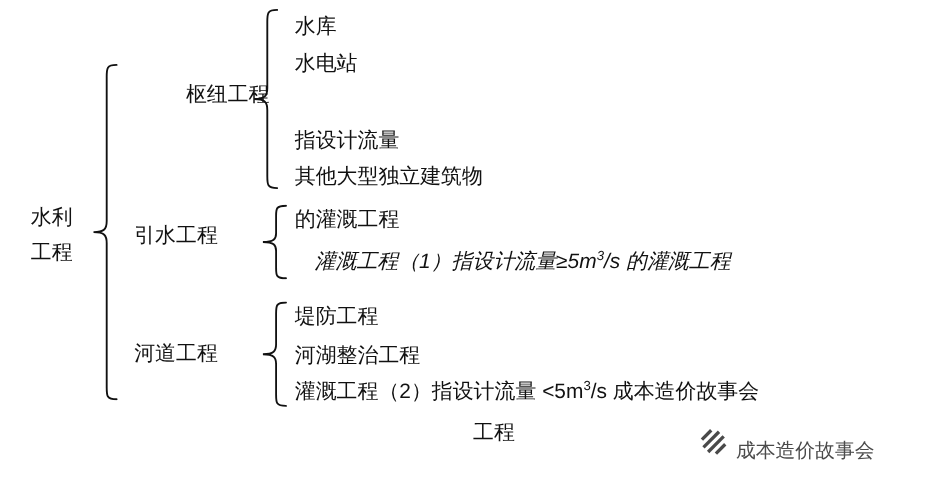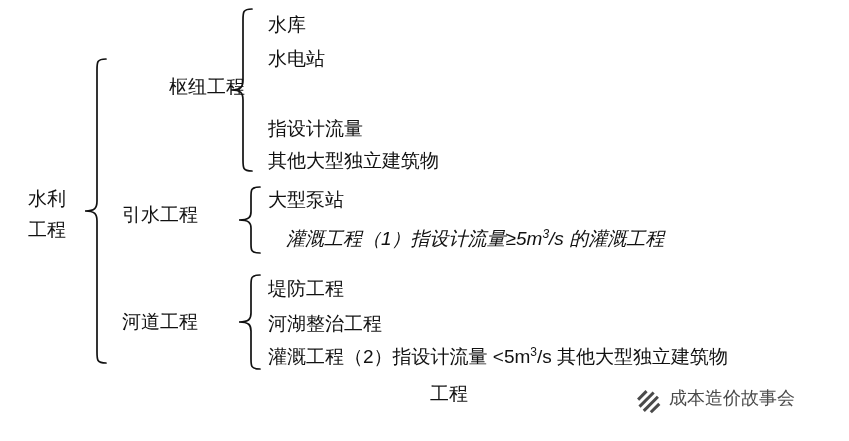--- a/index.html
+++ b/index.html
@@ -27,21 +27,21 @@
     vertical-align: super;
     font-weight: 500;
   }
   .root-label { left: 28px; top: 188px; }
   .root-label .root-line { display: block; margin-bottom: 9px; text-align: center; }
   .watermark {
     position: absolute;
     left: 633px;
     top: 386px;
     display: flex;
-    align-items: flex-start;
+    align-items: flex-end;
     gap: 6px;
     color: #4a4a4a;
   }
   .watermark-text {
     font-size: 18px;
     font-weight: 500;
     white-space: nowrap;
   }
 </style>
 </head>
@@ -80,29 +80,29 @@
     <svg width="26" height="96" viewBox="0 0 26 96">
       <path d="M 22 1 C 13 1, 13 4, 13 11 L 13 39 C 13 45, 11 48, 1 48 C 11 48, 13 51, 13 57 L 13 85 C 13 92, 13 95, 22 95" fill="none" stroke="#111111" stroke-width="1.7" stroke-linecap="round"></path>
     </svg>
   </div>
 
   <div class="txt" style="left:268px; top:14px;">水库</div>
   <div class="txt" style="left:268px; top:48px;">水电站</div>
   <div class="txt" style="left:268px; top:118px;">指设计流量</div>
   <div class="txt" style="left:268px; top:150px;">其他大型独立建筑物</div>
 
-  <div class="txt" style="left:268px; top:189px;">大型泵站</div>
+  <div class="txt" style="left:268px; top:189px;">的灌溉工程</div>
   <div class="txt" style="left:286px; top:228px;font-style:italic;">
     <span>灌溉工程（1）指设计流量≥5m</span><sup class="flow-sup">3</sup><span>/s 的灌溉工程</span>
   </div>
 
   <div class="txt" style="left:268px; top:278px;">堤防工程</div>
   <div class="txt" style="left:268px; top:313px;">河湖整治工程</div>
   <div class="txt" style="left:268px; top:346px;">
-    <span>灌溉工程（2）指设计流量 &lt;5m</span><sup class="flow-sup">3</sup><span>/s 其他大型独立建筑物</span>
+    <span>灌溉工程（2）指设计流量 &lt;5m</span><sup class="flow-sup">3</sup><span>/s 成本造价故事会</span>
   </div>
   <div class="txt" style="left:430px; top:383px;">工程</div>
 
   <div class="watermark">
     <span>
       <svg width="30" height="30" viewBox="0 0 30 30">
         <g transform="rotate(-45 15 15)" stroke="#4a4a4a" stroke-width="3" stroke-linecap="butt">
           <line x1="9" y1="7" x2="21" y2="7"></line>
           <line x1="5" y1="13" x2="25" y2="13"></line>
           <line x1="5" y1="19" x2="25" y2="19"></line>

